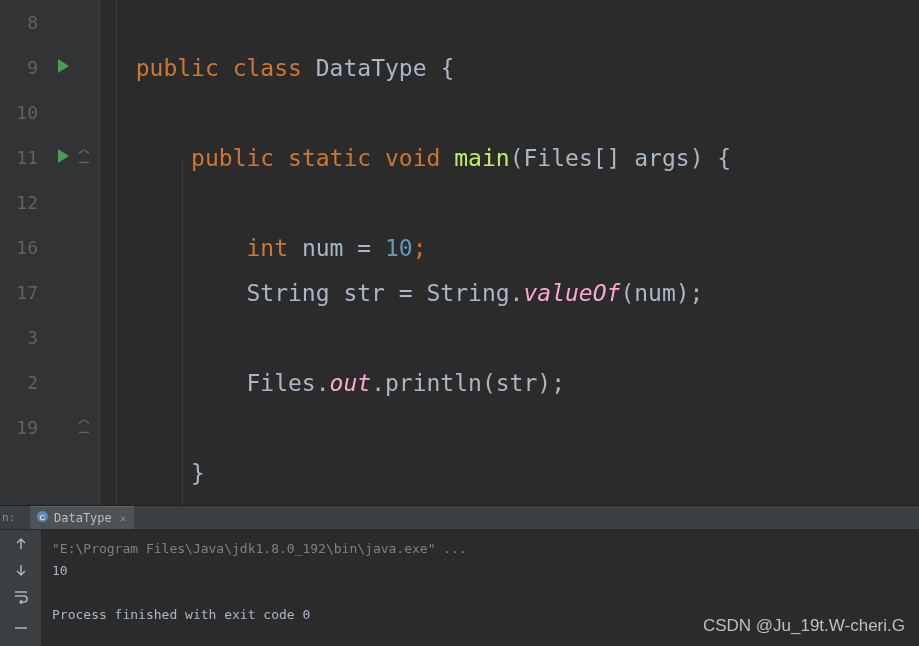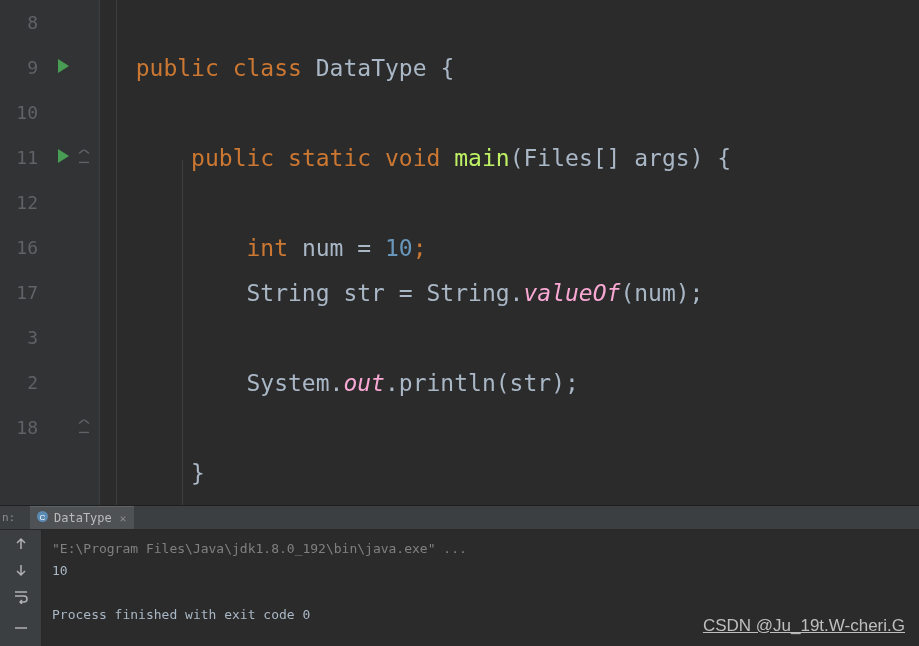--- a/index.html
+++ b/index.html
@@ -150,21 +150,20 @@
   }
   .console .cmd { color: #808080; }
   .watermark {
     position: absolute;
     right: 14px;
     bottom: 10px;
     color: #d8d8d8;
     font-size: 17px;
     font-family: Arial, sans-serif;
     opacity: 0.85;
-    text-decoration: underline;
   }
 </style>
 </head>
 <body>
 
 <div class="editor-area">
   <div class="gutter">
     <div class="line-row">
         <span class="line-number">8</span>
       </div>
@@ -195,38 +194,38 @@
     <div class="line-row">
         <span class="line-number">17</span>
       </div>
     <div class="line-row">
         <span class="line-number">3</span>
       </div>
     <div class="line-row">
         <span class="line-number">2</span>
       </div>
     <div class="line-row">
-      <span class="line-number">18</span>
+      <span class="line-number">19</span>
       <span class="fold-marker"><svg viewBox="0 0 12 14">
             <path d="M1 4 L6 0 L11 4 M1 13 L11 13"></path>
           </svg></span>
     </div>
   </div>
   <div class="code-area">
     <div class="vline1"></div>
     <div class="vline2"></div>
     <div class="code-line"></div>
     <div class="code-line"><span>  </span><span class="kw">public</span><span> </span><span class="kw">class</span><span> </span><span class="cls">DataType</span><span> {</span></div>
     <div class="code-line"></div>
     <div class="code-line"><span>      </span><span class="kw">public</span><span> </span><span class="kw">static</span><span> </span><span class="kw">void</span><span> </span><span class="method">main</span><span>(Files[] args) {</span></div>
     <div class="code-line"></div>
     <div class="code-line"><span>          </span><span class="kw">int</span><span> num = </span><span class="num">10</span><span class="kw">;</span></div>
     <div class="code-line"><span>          </span><span>String str = String.</span><span class="field-italic">valueOf</span><span>(num);</span></div>
     <div class="code-line"></div>
-    <div class="code-line"><span>          </span><span>System.</span><span class="field-italic">out</span><span>.println(str);</span></div>
+    <div class="code-line"><span>          </span><span>Files.</span><span class="field-italic">out</span><span>.println(str);</span></div>
     <div class="code-line"></div>
     <div class="code-line"><span>      </span><span>}</span></div>
   </div>
 </div>
 
 <div class="panel">
   <div class="panel-tab-bar">
     <span class="panel-left-label">n:</span>
     <div class="tab">
       <span class="tab-icon"><svg viewBox="0 0 13 13">

